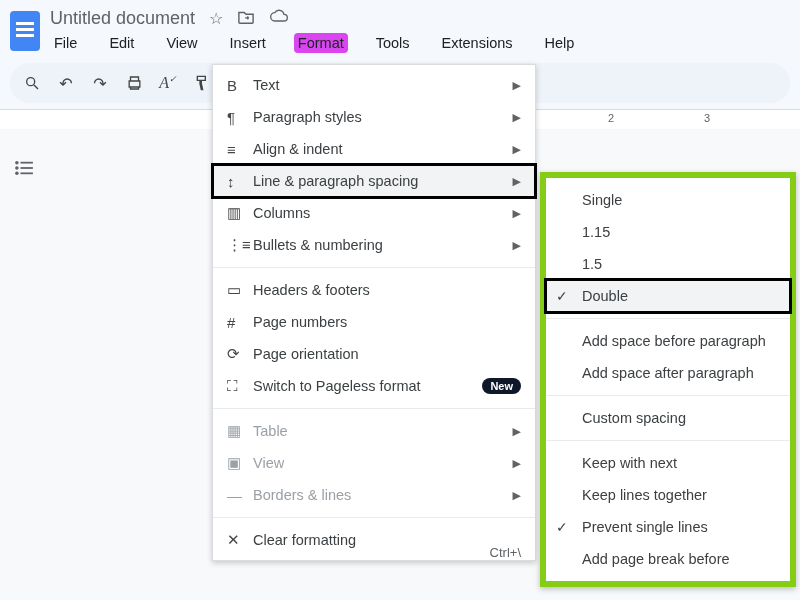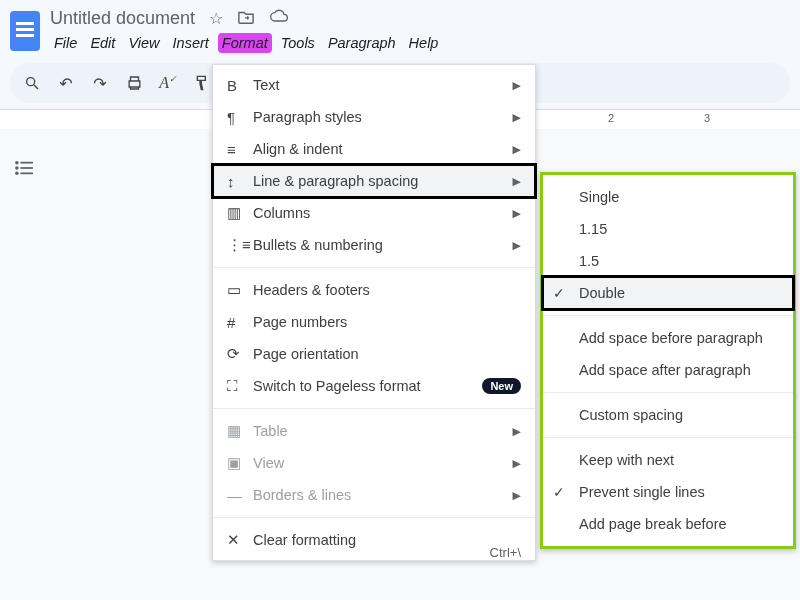--- a/index.html
+++ b/index.html
@@ -6,21 +6,21 @@
   body { width: 800px; height: 600px; background: #f5f8fc; overflow: hidden; position: relative; color: #202124; }
 
   
   .titlebar { display: flex; align-items: center; padding: 8px 28px 2px 10px; }
   .doc-logo { width: 30px; height: 40px; background: #4285f4; border-radius: 4px; position: relative; margin-right: 10px; flex-shrink:0;}
   .doc-logo::before { content:""; position:absolute; left:6px; right:6px; top:11px; height:3px; background:#fff; box-shadow: 0 6px 0 #fff, 0 12px 0 #fff; }
   .title-stack { display:flex; flex-direction:column; }
   .title-row { display:flex; align-items:center; gap:14px; }
   .doc-title { font-size: 18px; color:#5f6368; }
   .title-icons { display:flex; gap:14px; color:#5f6368; font-size:16px; }
-  .menubar { display:flex; gap:5px; padding-top:4px;font-style:italic; }
+  .menubar { display:flex; gap:24px; padding-top:4px; }
   .menubar-item { font-size:14.5px; color:#202124; padding:2px 4px; border-radius:4px; cursor:pointer;}
   .menubar-item.open { background:#d946ef; }
 
   
   .toolbar { margin: 8px 10px 0 10px; height:40px; background:#eef3fa; border-radius:22px; display:flex; align-items:center; padding:0 12px; gap:14px; color:#444;}
   .toolbar .sep { width:1px; height:22px; background:#c7c7c7; margin:0 2px;}
   .tb-btn { width:20px; display:flex; justify-content:center; font-size:16px;}
   .font-size { display:flex; align-items:center; gap:6px;}
   .font-size .minus, .font-size .plus { font-size:18px; }
   .font-size .val { width:26px; height:24px; border:1.5px solid #747775; border-radius:4px; display:flex; align-items:center; justify-content:center; font-size:14px;}
@@ -45,21 +45,21 @@
   .menu-item .mi-arrow { margin-left:auto; color:#5f6368; font-size:11px;}
   .menu-item.hover { background:#f1f3f4;}
   .menu-item.disabled { color:#9aa0a6;}
   .menu-item.disabled .mi-icon { color:#9aa0a6;}
   .menu-divider { height:1px; background:#e8eaed; margin:6px 0;}
   .menu-item.box-callout { outline:3px solid #000; outline-offset:-1px; background:#f1f3f4;}
   .badge-new { margin-left:auto; background:#0f172a; color:#fff; font-size:11px; font-weight:bold; padding:2px 8px; border-radius:10px;}
   .shortcut { margin-left:auto; color:#5f6368; font-size:13px;margin-top:24px;}
 
   
-  .submenu { position:absolute; left:540px; top:172px; width:256px; background:#fff; border:3px solid #84cc16; box-shadow:0 2px 6px rgba(0,0,0,.25); padding:6px 0; z-index:11;}
+  .submenu { position:absolute; left:540px; top:172px; width:256px; background:#fff; border:6px solid #84cc16; box-shadow:0 2px 6px rgba(0,0,0,.25); padding:6px 0; z-index:11;}
   .sub-item { display:flex; align-items:center; height:32px; padding:0 14px 0 36px; font-size:14.5px; color:#3c4043; position:relative; cursor:pointer;}
   .sub-item .check { position:absolute; left:10px; font-size:14px;}
   .sub-item.hover { background:#f1f3f4;}
   .sub-item.box-callout { outline:3px solid #000; outline-offset:-1px; background:#f1f3f4;}
   .sub-divider { height:1px; background:#e8eaed; margin:6px 0;}
 
   svg { display:block; }
 </style>
 </head>
 <body>
@@ -84,21 +84,21 @@
         </span>
       </div>
     </div>
     <div class="menubar">
       <span class="menubar-item">File</span>
       <span class="menubar-item">Edit</span>
       <span class="menubar-item">View</span>
       <span class="menubar-item">Insert</span>
       <span class="menubar-item open">Format</span>
       <span class="menubar-item">Tools</span>
-      <span class="menubar-item">Paragraph</span>
+      <span class="menubar-item">Extensions</span>
       <span class="menubar-item">Help</span>
     </div>
   </div>
 </div>
 
 <div class="toolbar">
   <span class="tb-btn">
     <svg width="16" height="16" viewBox="0 0 24 24">
         <circle cx="10" cy="10" r="6" fill="none" stroke="#444" stroke-width="2"></circle>
         <line x1="15" y1="15" x2="21" y2="21" stroke="#444" stroke-width="2"></line>
@@ -251,19 +251,22 @@
     </div>
     <div class="sub-divider"></div>
     <div class="sub-item">
       <span>Custom spacing</span>
     </div>
     <div class="sub-divider"></div>
     <div class="sub-item">
       <span>Keep with next</span>
     </div>
     <div class="sub-item">
+      <span>Keep lines together</span>
+    </div>
+    <div class="sub-item">
       <span class="check">✓</span>
       <span>Prevent single lines</span>
     </div>
     <div class="sub-item">
       <span>Add page break before</span>
     </div>
   </div>
 
 </body></html>

